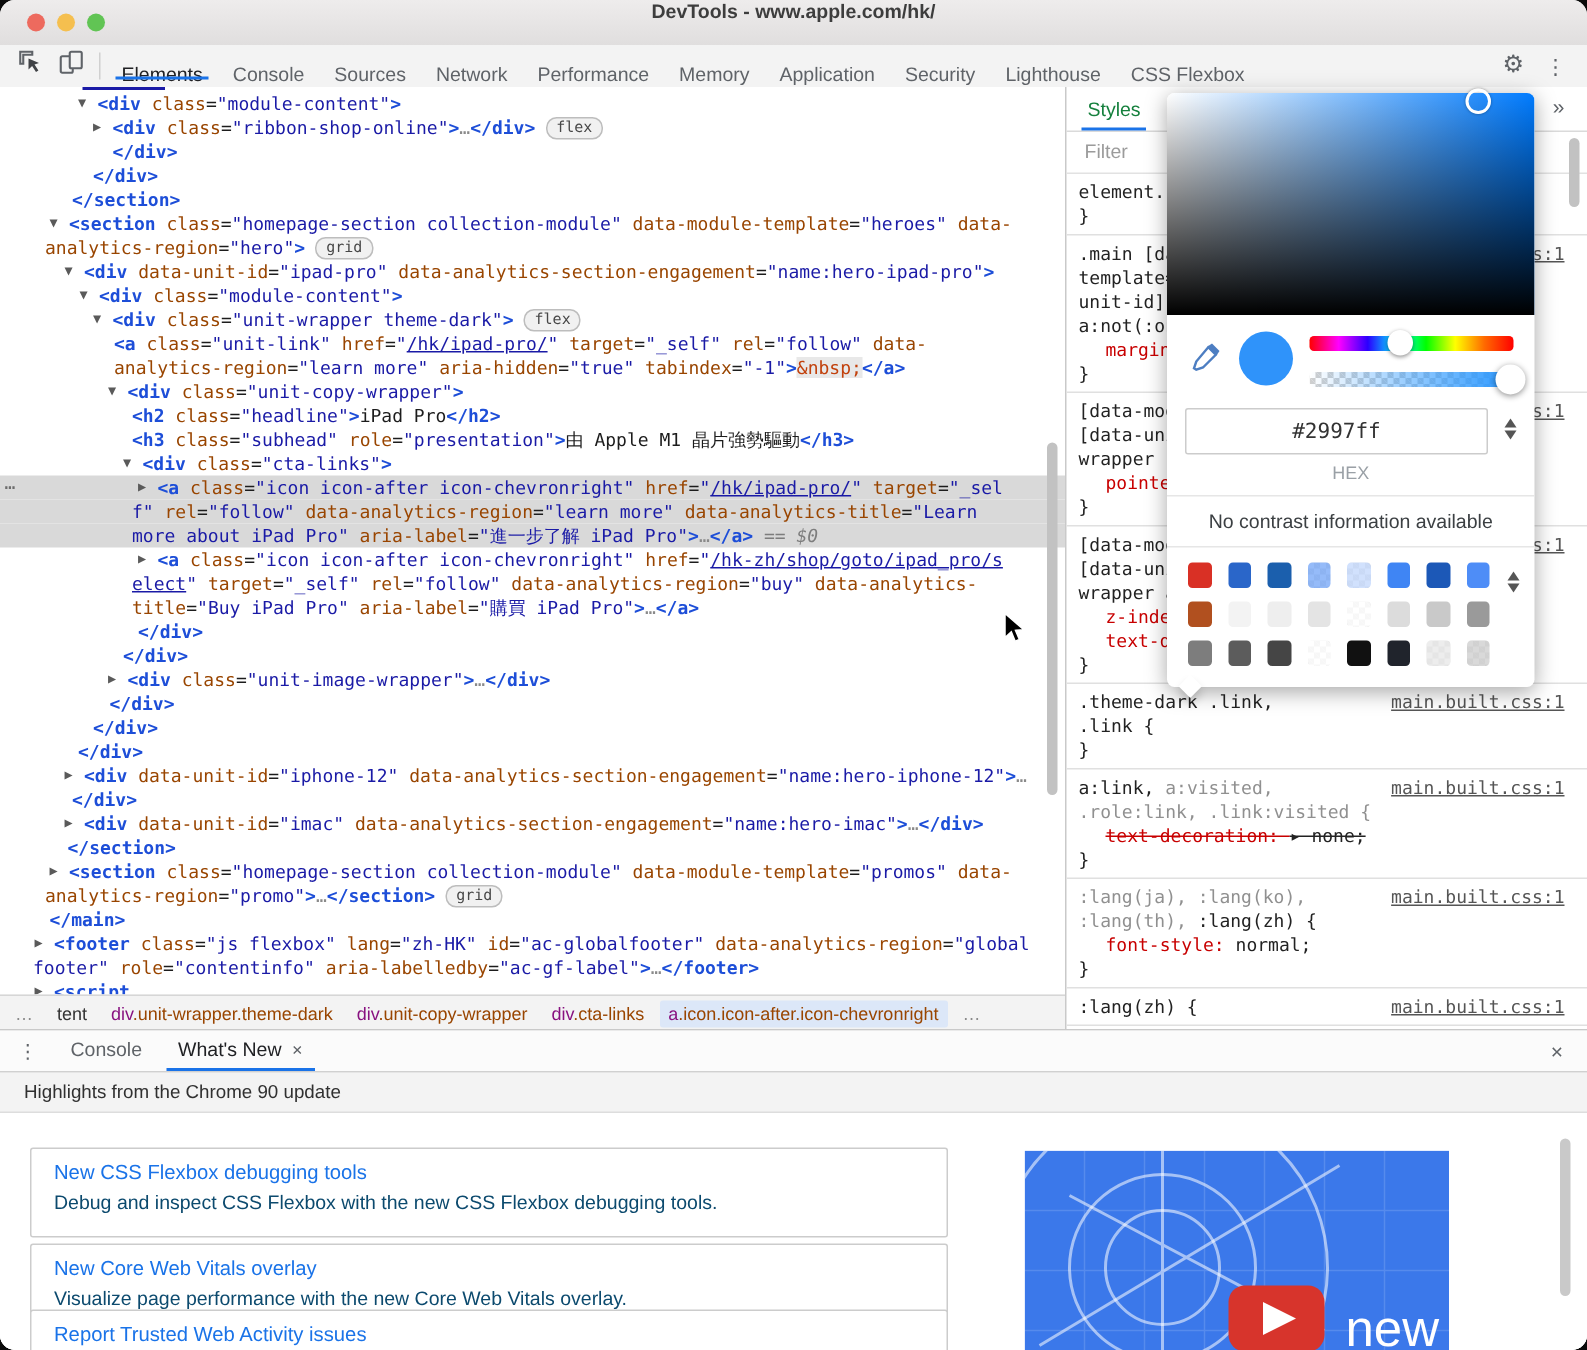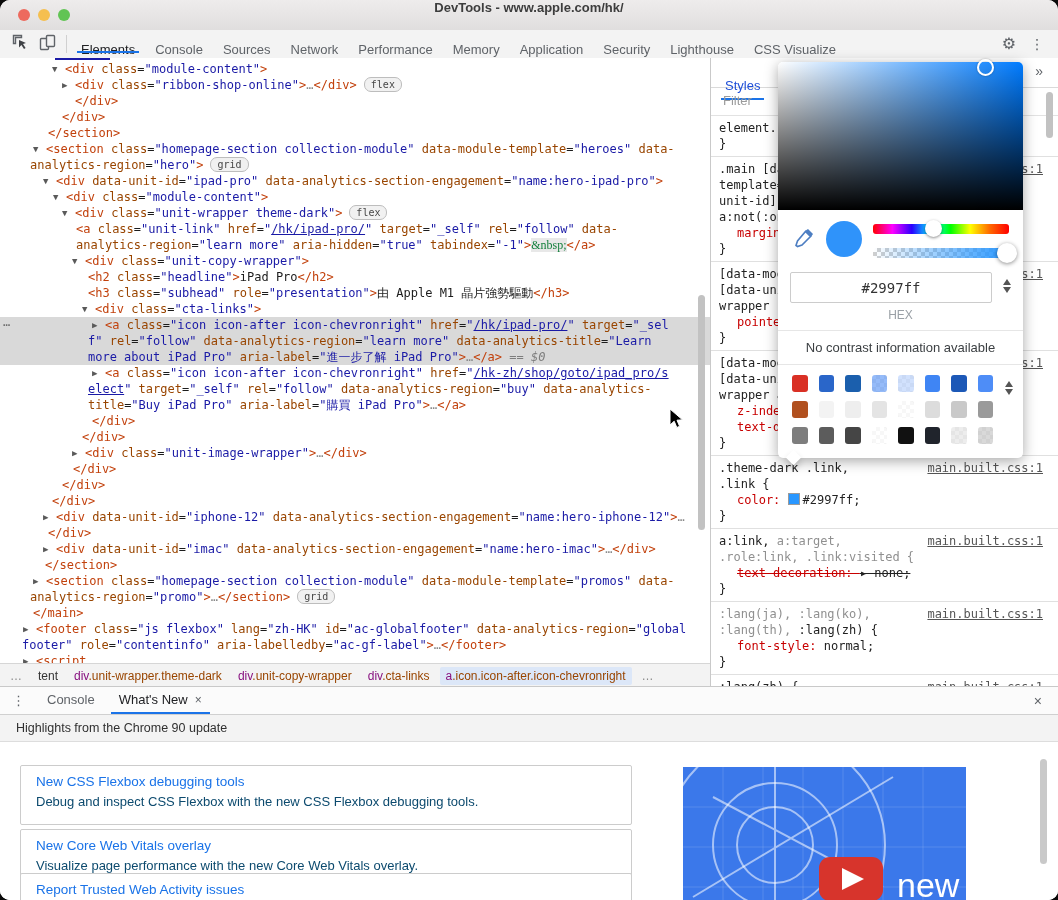--- a/index.html
+++ b/index.html
@@ -18,44 +18,44 @@
   .dt-tab.active:after{content:"";position:absolute;left:6px;right:6px;bottom:0;height:2px;background:#1a73e8;}
   .tb-right{margin-left:auto;display:flex;align-items:center;gap:14px;padding-right:14px;color:#5f6368;}
   .gear{font-size:16px;line-height:16px;}
   .kebab{font-size:14px;letter-spacing:0;line-height:14px;}
   
   .tree{position:absolute;left:0;top:58px;width:710px;height:605px;background:#fff;overflow:hidden;font-family:"DejaVu Sans Mono",monospace;font-size:12px;line-height:16px;white-space:pre;}
   .tree-inner{position:absolute;left:0;top:3px;width:710px;}
   .line{height:16px;}
   .line.sel{background:#d9d9d9;}
   .arr{display:inline-block;width:13px;color:#5a5a5a;font-size:9px;vertical-align:top;}
-  .c-tg{color:#c2410c;}
+  .c-tg{color:#1d4ed8;font-weight:bold;}
   .c-at{color:#994500;}
   .c-vl{color:#1a1aa6;}
   .c-lk{color:#1a1aa6;text-decoration:underline;}
   .c-pl{color:#1c1c1c;}
   .c-gr{color:#8a8a8a;}
-  .c-ent{color:#15803d;background:#e8e8e8;font-family:Liberation Serif, serif;}
+  .c-ent{color:#c2410c;background:#e8e8e8;}
   .c-eq{color:#7d7d7d;font-style:italic;}
   .badge{display:inline-block;margin-left:7px;padding:0 6px;font-size:10px;line-height:13px;color:#474747;background:#f1f1f1;border:1px solid #bdbdbd;border-radius:7px;vertical-align:1px;}
   .top-sliver{position:absolute;left:55px;top:0px;width:55px;height:2px;background:#1a1aa6;}
   .gutter-dots{position:absolute;left:3px;color:#6d6d6d;font-size:12px;}
   .tree-scroll{position:absolute;left:698px;top:237px;width:7px;height:235px;border-radius:4px;background:#c2c2c2;}
   
   .crumbbar{position:absolute;left:0;top:663px;width:710px;height:23px;background:#f3f3f3;border-top:1px solid #d6d6d6;display:flex;align-items:center;font-size:12px;overflow:hidden;}
   .crumb{padding:2px 6px;white-space:nowrap;border-radius:2px;margin-left:4px;}
   .crumb .ct{color:#881280;}
   .crumb .cr{color:#994500;}
   .crumb.plain .cr{color:#333;}
   .crumb.dim .cr{color:#8a8a8a;}
   .crumb.sel{background:#dce7f8;}
   
   .styles-pane{position:absolute;left:710px;top:58px;width:348px;height:628px;background:#fff;border-left:1px solid #c9c9c9;}
   .styles-tabs{position:relative;height:29px;border-bottom:1px solid #dadada;}
-  .styles-tab{position:absolute;left:14px;top:20px;font-size:13px;color:#1d4ed8;}
+  .styles-tab{position:absolute;left:14px;top:7px;font-size:13px;color:#15803d;}
   .styles-tab:after{content:"";position:absolute;left:-4px;right:-4px;bottom:-7px;height:2px;background:#1a73e8;}
   .more-tabs{position:absolute;right:16px;top:5px;color:#5f6368;font-size:14px;}
   .filter-row{position:relative;height:27px;border-bottom:1px solid #e2e2e2;}
   .filter-row input{position:absolute;left:10px;top:4px;width:180px;border:none;outline:none;font-size:13px;color:#444;background:transparent;}
   .filter-row input::placeholder{color:#9b9b9b;}
   .panel-ico{position:absolute;right:80px;top:6px;width:13px;height:13px;border:1px solid #666;}
   .panel-ico:before{content:"";position:absolute;right:3px;top:0;bottom:0;width:1px;background:#666;}
   .rules{position:relative;font-family:"DejaVu Sans Mono",monospace;font-size:12px;line-height:16px;overflow:hidden;height:571px;}
   .rule{position:relative;padding:4px 0 4px 8px;border-bottom:1px solid #e0e0e0;}
   .rule-link{position:absolute;right:16px;top:4px;color:#555;text-decoration:underline;}
@@ -151,21 +151,21 @@
     <div id="main-tabs" style="display:flex;align-items:center;height:28px;">
         <div class="dt-tab active">Elements</div>
         <div class="dt-tab">Console</div>
         <div class="dt-tab">Sources</div>
         <div class="dt-tab">Network</div>
         <div class="dt-tab">Performance</div>
         <div class="dt-tab">Memory</div>
         <div class="dt-tab">Application</div>
         <div class="dt-tab">Security</div>
         <div class="dt-tab">Lighthouse</div>
-        <div class="dt-tab">CSS Visualize</div>
+        <div class="dt-tab">CSS Flexbox</div>
       </div>
     <div class="tb-right">
       <span class="gear">⚙</span>
       <span class="kebab">⋮</span>
     </div>
   </div>
 
   <div class="tree">
     <div class="top-sliver"></div>
     <div class="tree-inner" id="code"><div class="line" style="padding-left: 52px;"><span class="arr">▼</span><span class="c-tg">&lt;div</span><span class="c-at"> class</span><span class="c-pl">=</span><span class="c-vl">"module-content"</span><span class="c-tg">&gt;</span></div><div class="line" style="padding-left: 62px;"><span class="arr">▶</span><span class="c-tg">&lt;div</span><span class="c-at"> class</span><span class="c-pl">=</span><span class="c-vl">"ribbon-shop-online"</span><span class="c-tg">&gt;</span><span class="c-gr">…</span><span class="c-tg">&lt;/div&gt;</span><span class="badge">flex</span></div><div class="line" style="padding-left: 75px;"><span class="c-tg">&lt;/div&gt;</span></div><div class="line" style="padding-left: 62px;"><span class="c-tg">&lt;/div&gt;</span></div><div class="line" style="padding-left: 48px;"><span class="c-tg">&lt;/section&gt;</span></div><div class="line" style="padding-left: 33px;"><span class="arr">▼</span><span class="c-tg">&lt;section</span><span class="c-at"> class</span><span class="c-pl">=</span><span class="c-vl">"homepage-section collection-module"</span><span class="c-at"> data-module-template</span><span class="c-pl">=</span><span class="c-vl">"heroes"</span><span class="c-at"> data-</span></div><div class="line" style="padding-left: 30px;"><span class="c-at">analytics-region</span><span class="c-pl">=</span><span class="c-vl">"hero"</span><span class="c-tg">&gt;</span><span class="badge">grid</span></div><div class="line" style="padding-left: 43px;"><span class="arr">▼</span><span class="c-tg">&lt;div</span><span class="c-at"> data-unit-id</span><span class="c-pl">=</span><span class="c-vl">"ipad-pro"</span><span class="c-at"> data-analytics-section-engagement</span><span class="c-pl">=</span><span class="c-vl">"name:hero-ipad-pro"</span><span class="c-tg">&gt;</span></div><div class="line" style="padding-left: 53px;"><span class="arr">▼</span><span class="c-tg">&lt;div</span><span class="c-at"> class</span><span class="c-pl">=</span><span class="c-vl">"module-content"</span><span class="c-tg">&gt;</span></div><div class="line" style="padding-left: 62px;"><span class="arr">▼</span><span class="c-tg">&lt;div</span><span class="c-at"> class</span><span class="c-pl">=</span><span class="c-vl">"unit-wrapper theme-dark"</span><span class="c-tg">&gt;</span><span class="badge">flex</span></div><div class="line" style="padding-left: 76px;"><span class="c-tg">&lt;a</span><span class="c-at"> class</span><span class="c-pl">=</span><span class="c-vl">"unit-link"</span><span class="c-at"> href</span><span class="c-pl">=</span><span class="c-vl">"</span><span class="c-lk">/hk/ipad-pro/</span><span class="c-vl">"</span><span class="c-at"> target</span><span class="c-pl">=</span><span class="c-vl">"_self"</span><span class="c-at"> rel</span><span class="c-pl">=</span><span class="c-vl">"follow"</span><span class="c-at"> data-</span></div><div class="line" style="padding-left: 76px;"><span class="c-at">analytics-region</span><span class="c-pl">=</span><span class="c-vl">"learn more"</span><span class="c-at"> aria-hidden</span><span class="c-pl">=</span><span class="c-vl">"true"</span><span class="c-at"> tabindex</span><span class="c-pl">=</span><span class="c-vl">"-1"</span><span class="c-tg">&gt;</span><span class="c-ent">&amp;nbsp;</span><span class="c-tg">&lt;/a&gt;</span></div><div class="line" style="padding-left: 72px;"><span class="arr">▼</span><span class="c-tg">&lt;div</span><span class="c-at"> class</span><span class="c-pl">=</span><span class="c-vl">"unit-copy-wrapper"</span><span class="c-tg">&gt;</span></div><div class="line" style="padding-left: 88px;"><span class="c-tg">&lt;h2</span><span class="c-at"> class</span><span class="c-pl">=</span><span class="c-vl">"headline"</span><span class="c-tg">&gt;</span><span class="c-pl">iPad Pro</span><span class="c-tg">&lt;/h2&gt;</span></div><div class="line" style="padding-left: 88px;"><span class="c-tg">&lt;h3</span><span class="c-at"> class</span><span class="c-pl">=</span><span class="c-vl">"subhead"</span><span class="c-at"> role</span><span class="c-pl">=</span><span class="c-vl">"presentation"</span><span class="c-tg">&gt;</span><span class="c-pl">由 Apple M1 晶片強勢驅動</span><span class="c-tg">&lt;/h3&gt;</span></div><div class="line" style="padding-left: 82px;"><span class="arr">▼</span><span class="c-tg">&lt;div</span><span class="c-at"> class</span><span class="c-pl">=</span><span class="c-vl">"cta-links"</span><span class="c-tg">&gt;</span></div><div class="line sel" style="padding-left: 92px;"><span class="arr">▶</span><span class="c-tg">&lt;a</span><span class="c-at"> class</span><span class="c-pl">=</span><span class="c-vl">"icon icon-after icon-chevronright"</span><span class="c-at"> href</span><span class="c-pl">=</span><span class="c-vl">"</span><span class="c-lk">/hk/ipad-pro/</span><span class="c-vl">"</span><span class="c-at"> target</span><span class="c-pl">=</span><span class="c-vl">"_sel</span></div><div class="line sel" style="padding-left: 88px;"><span class="c-vl">f"</span><span class="c-at"> rel</span><span class="c-pl">=</span><span class="c-vl">"follow"</span><span class="c-at"> data-analytics-region</span><span class="c-pl">=</span><span class="c-vl">"learn more"</span><span class="c-at"> data-analytics-title</span><span class="c-pl">=</span><span class="c-vl">"Learn</span></div><div class="line sel" style="padding-left: 88px;"><span class="c-vl">more about iPad Pro"</span><span class="c-at"> aria-label</span><span class="c-pl">=</span><span class="c-vl">"進一步了解 iPad Pro"</span><span class="c-tg">&gt;</span><span class="c-gr">…</span><span class="c-tg">&lt;/a&gt;</span><span class="c-eq"> == $0</span></div><div class="line" style="padding-left: 92px;"><span class="arr">▶</span><span class="c-tg">&lt;a</span><span class="c-at"> class</span><span class="c-pl">=</span><span class="c-vl">"icon icon-after icon-chevronright"</span><span class="c-at"> href</span><span class="c-pl">=</span><span class="c-vl">"</span><span class="c-lk">/hk-zh/shop/goto/ipad_pro/s</span></div><div class="line" style="padding-left: 88px;"><span class="c-lk">elect</span><span class="c-vl">"</span><span class="c-at"> target</span><span class="c-pl">=</span><span class="c-vl">"_self"</span><span class="c-at"> rel</span><span class="c-pl">=</span><span class="c-vl">"follow"</span><span class="c-at"> data-analytics-region</span><span class="c-pl">=</span><span class="c-vl">"buy"</span><span class="c-at"> data-analytics-</span></div><div class="line" style="padding-left: 88px;"><span class="c-at">title</span><span class="c-pl">=</span><span class="c-vl">"Buy iPad Pro"</span><span class="c-at"> aria-label</span><span class="c-pl">=</span><span class="c-vl">"購買 iPad Pro"</span><span class="c-tg">&gt;</span><span class="c-gr">…</span><span class="c-tg">&lt;/a&gt;</span></div><div class="line" style="padding-left: 92px;"><span class="c-tg">&lt;/div&gt;</span></div><div class="line" style="padding-left: 82px;"><span class="c-tg">&lt;/div&gt;</span></div><div class="line" style="padding-left: 72px;"><span class="arr">▶</span><span class="c-tg">&lt;div</span><span class="c-at"> class</span><span class="c-pl">=</span><span class="c-vl">"unit-image-wrapper"</span><span class="c-tg">&gt;</span><span class="c-gr">…</span><span class="c-tg">&lt;/div&gt;</span></div><div class="line" style="padding-left: 73px;"><span class="c-tg">&lt;/div&gt;</span></div><div class="line" style="padding-left: 62px;"><span class="c-tg">&lt;/div&gt;</span></div><div class="line" style="padding-left: 52px;"><span class="c-tg">&lt;/div&gt;</span></div><div class="line" style="padding-left: 43px;"><span class="arr">▶</span><span class="c-tg">&lt;div</span><span class="c-at"> data-unit-id</span><span class="c-pl">=</span><span class="c-vl">"iphone-12"</span><span class="c-at"> data-analytics-section-engagement</span><span class="c-pl">=</span><span class="c-vl">"name:hero-iphone-12"</span><span class="c-tg">&gt;</span><span class="c-gr">…</span></div><div class="line" style="padding-left: 48px;"><span class="c-tg">&lt;/div&gt;</span></div><div class="line" style="padding-left: 43px;"><span class="arr">▶</span><span class="c-tg">&lt;div</span><span class="c-at"> data-unit-id</span><span class="c-pl">=</span><span class="c-vl">"imac"</span><span class="c-at"> data-analytics-section-engagement</span><span class="c-pl">=</span><span class="c-vl">"name:hero-imac"</span><span class="c-tg">&gt;</span><span class="c-gr">…</span><span class="c-tg">&lt;/div&gt;</span></div><div class="line" style="padding-left: 45px;"><span class="c-tg">&lt;/section&gt;</span></div><div class="line" style="padding-left: 33px;"><span class="arr">▶</span><span class="c-tg">&lt;section</span><span class="c-at"> class</span><span class="c-pl">=</span><span class="c-vl">"homepage-section collection-module"</span><span class="c-at"> data-module-template</span><span class="c-pl">=</span><span class="c-vl">"promos"</span><span class="c-at"> data-</span></div><div class="line" style="padding-left: 30px;"><span class="c-at">analytics-region</span><span class="c-pl">=</span><span class="c-vl">"promo"</span><span class="c-tg">&gt;</span><span class="c-gr">…</span><span class="c-tg">&lt;/section&gt;</span><span class="badge">grid</span></div><div class="line" style="padding-left: 33px;"><span class="c-tg">&lt;/main&gt;</span></div><div class="line" style="padding-left: 23px;"><span class="arr">▶</span><span class="c-tg">&lt;footer</span><span class="c-at"> class</span><span class="c-pl">=</span><span class="c-vl">"js flexbox"</span><span class="c-at"> lang</span><span class="c-pl">=</span><span class="c-vl">"zh-HK"</span><span class="c-at"> id</span><span class="c-pl">=</span><span class="c-vl">"ac-globalfooter"</span><span class="c-at"> data-analytics-region</span><span class="c-pl">=</span><span class="c-vl">"global</span></div><div class="line" style="padding-left: 22px;"><span class="c-vl">footer"</span><span class="c-at"> role</span><span class="c-pl">=</span><span class="c-vl">"contentinfo"</span><span class="c-at"> aria-labelledby</span><span class="c-pl">=</span><span class="c-vl">"ac-gf-label"</span><span class="c-tg">&gt;</span><span class="c-gr">…</span><span class="c-tg">&lt;/footer&gt;</span></div><div class="line" style="padding-left: 23px;"><span class="arr">▶</span><span class="c-tg">&lt;script </span><span class="c-gr">…</span></div></div>
@@ -219,26 +219,25 @@
           <div><span class="sel-dark">[data-unit-id] .unit-</span></div>
           <div><span class="sel-dark">wrapper a {</span></div>
           <div class="decl"><span class="pn">z-index: </span><span class="pv">1;</span></div>
           <div class="decl"><span class="pn">text-decoration: </span><span class="pv">none;</span></div>
           <div class="sel-dark">}</div>
         </div>
         <div class="rule">
           <span class="rule-link">main.built.css:1</span>
           <div><span class="sel-dark">.theme-dark .link,</span></div>
           <div><span class="sel-dark">.link {</span></div>
-          <div class="decl"><span class="pn">color: </span><span class="swatch-sm" style="background: rgb(41, 151, 255);"></span><span class="pv">#2997ff;</span></div>
-          <div class="sel-dark">}</div>
-        </div>
-        <div class="rule">
-          <span class="rule-link">main.built.css:1</span>
-          <div><span class="sel-dark">a:link,</span><span class="sel-dim"> a:target,</span></div>
+          <div class="sel-dark">}</div>
+        </div>
+        <div class="rule">
+          <span class="rule-link">main.built.css:1</span>
+          <div><span class="sel-dark">a:link,</span><span class="sel-dim"> a:visited,</span></div>
           <div><span class="sel-dim">.role:link, .link:visited {</span></div>
           <div class="decl struck"><span class="pn">text-decoration: </span><span class="pv">▸ none;</span></div>
           <div class="sel-dark">}</div>
         </div>
         <div class="rule">
           <span class="rule-link">main.built.css:1</span>
           <div><span class="sel-dim">:lang(ja), :lang(ko),</span></div>
           <div><span class="sel-dim">:lang(th), </span><span class="sel-dark">:lang(zh) {</span></div>
           <div class="decl"><span class="pn">font-style: </span><span class="pv">normal;</span></div>
           <div class="sel-dark">}</div>

